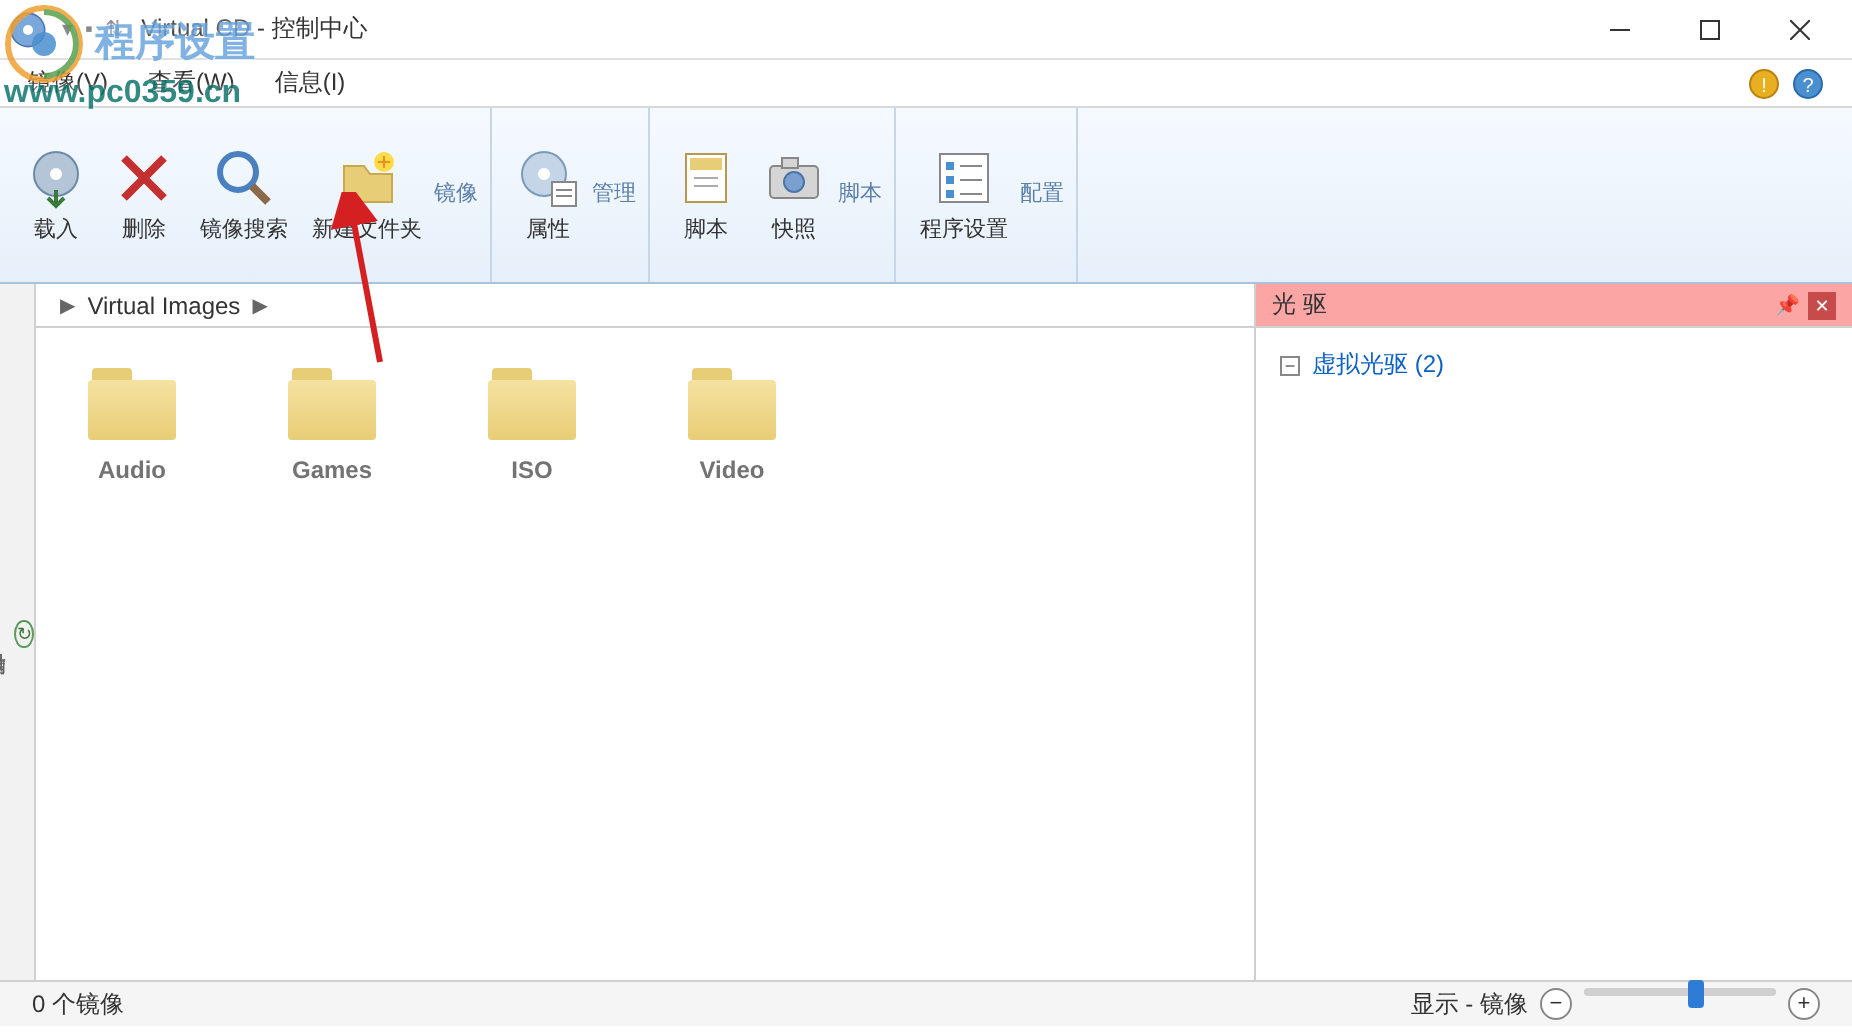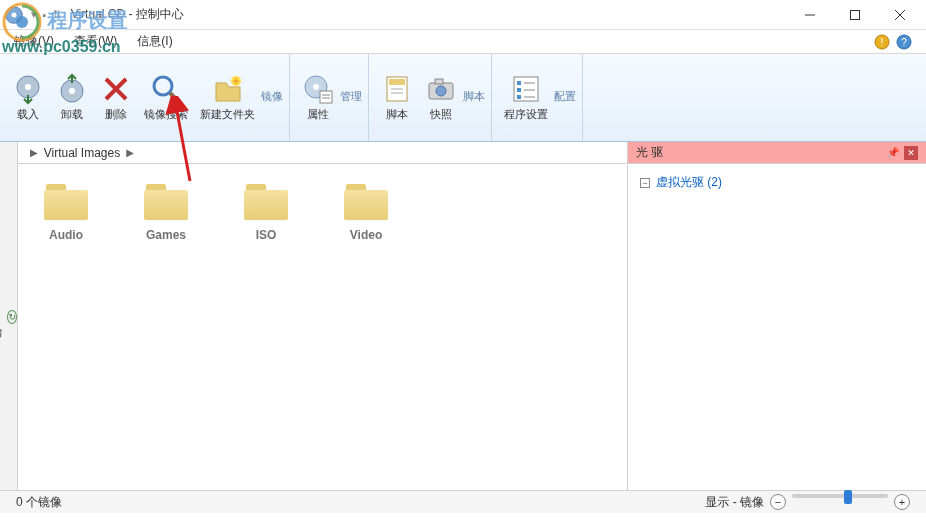--- a/index.html
+++ b/index.html
@@ -123,30 +123,20 @@
               <circle cx="16" cy="14" r="11" fill="#b5c5d8" stroke="#6a8aaa"></circle>
               <circle cx="16" cy="14" r="3" fill="#fff"></circle>
               <path d="M16 22v8m-4-4l4 4 4-4" stroke="#3a7a3a" stroke-width="2" fill="none"></path>
             </svg>
           </div>
           <span class="rib-label">载入</span>
         </div>
       <div class="rib-btn">
           <div class="rib-icon">
             <svg viewBox="0 0 32 32">
-              <circle cx="16" cy="18" r="11" fill="#b5c5d8" stroke="#6a8aaa"></circle>
-              <circle cx="16" cy="18" r="3" fill="#fff"></circle>
-              <path d="M16 10V2m-4 4l4-4 4 4" stroke="#3a7a3a" stroke-width="2" fill="none"></path>
-            </svg>
-          </div>
-          <span class="rib-label">卸载</span>
-        </div>
-      <div class="rib-btn">
-          <div class="rib-icon">
-            <svg viewBox="0 0 32 32">
               <path d="M6 6L26 26M26 6L6 26" stroke="#c43030" stroke-width="4"></path>
             </svg>
           </div>
           <span class="rib-label">删除</span>
         </div>
       <div class="rib-btn">
           <div class="rib-icon">
             <svg viewBox="0 0 32 32">
               <circle cx="13" cy="13" r="9" fill="none" stroke="#4a80c0" stroke-width="3"></circle>
               <line x1="20" y1="20" x2="28" y2="28" stroke="#8a6a4a" stroke-width="4"></line>

